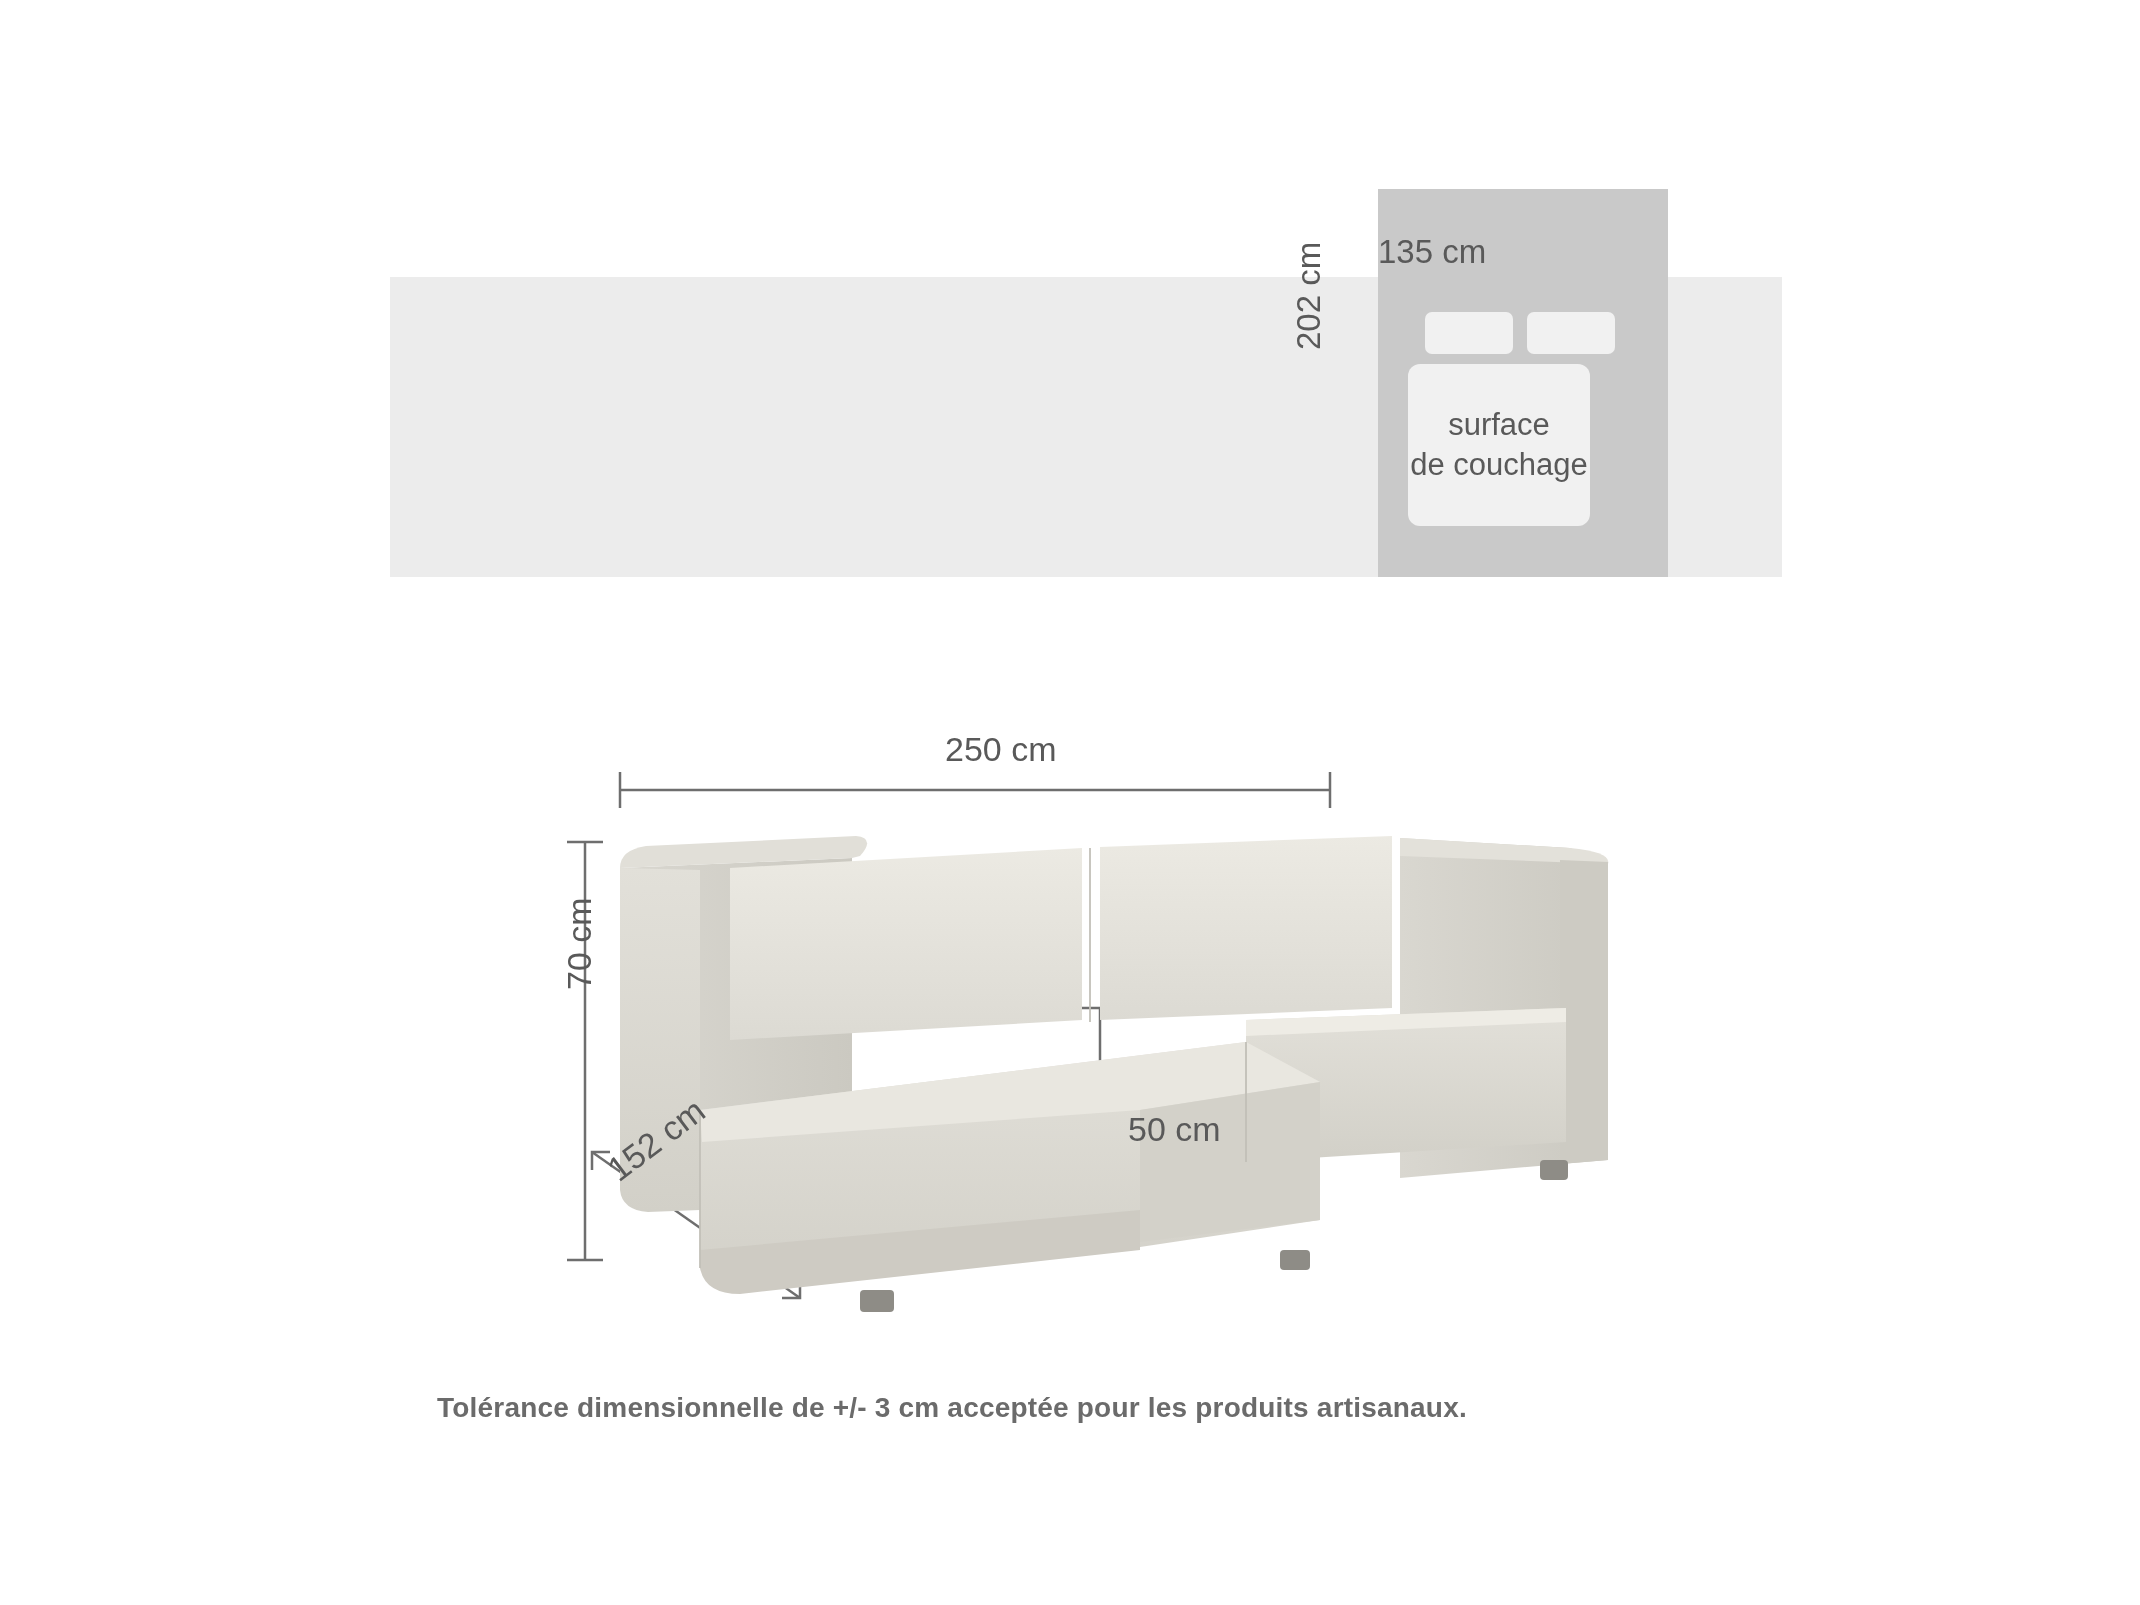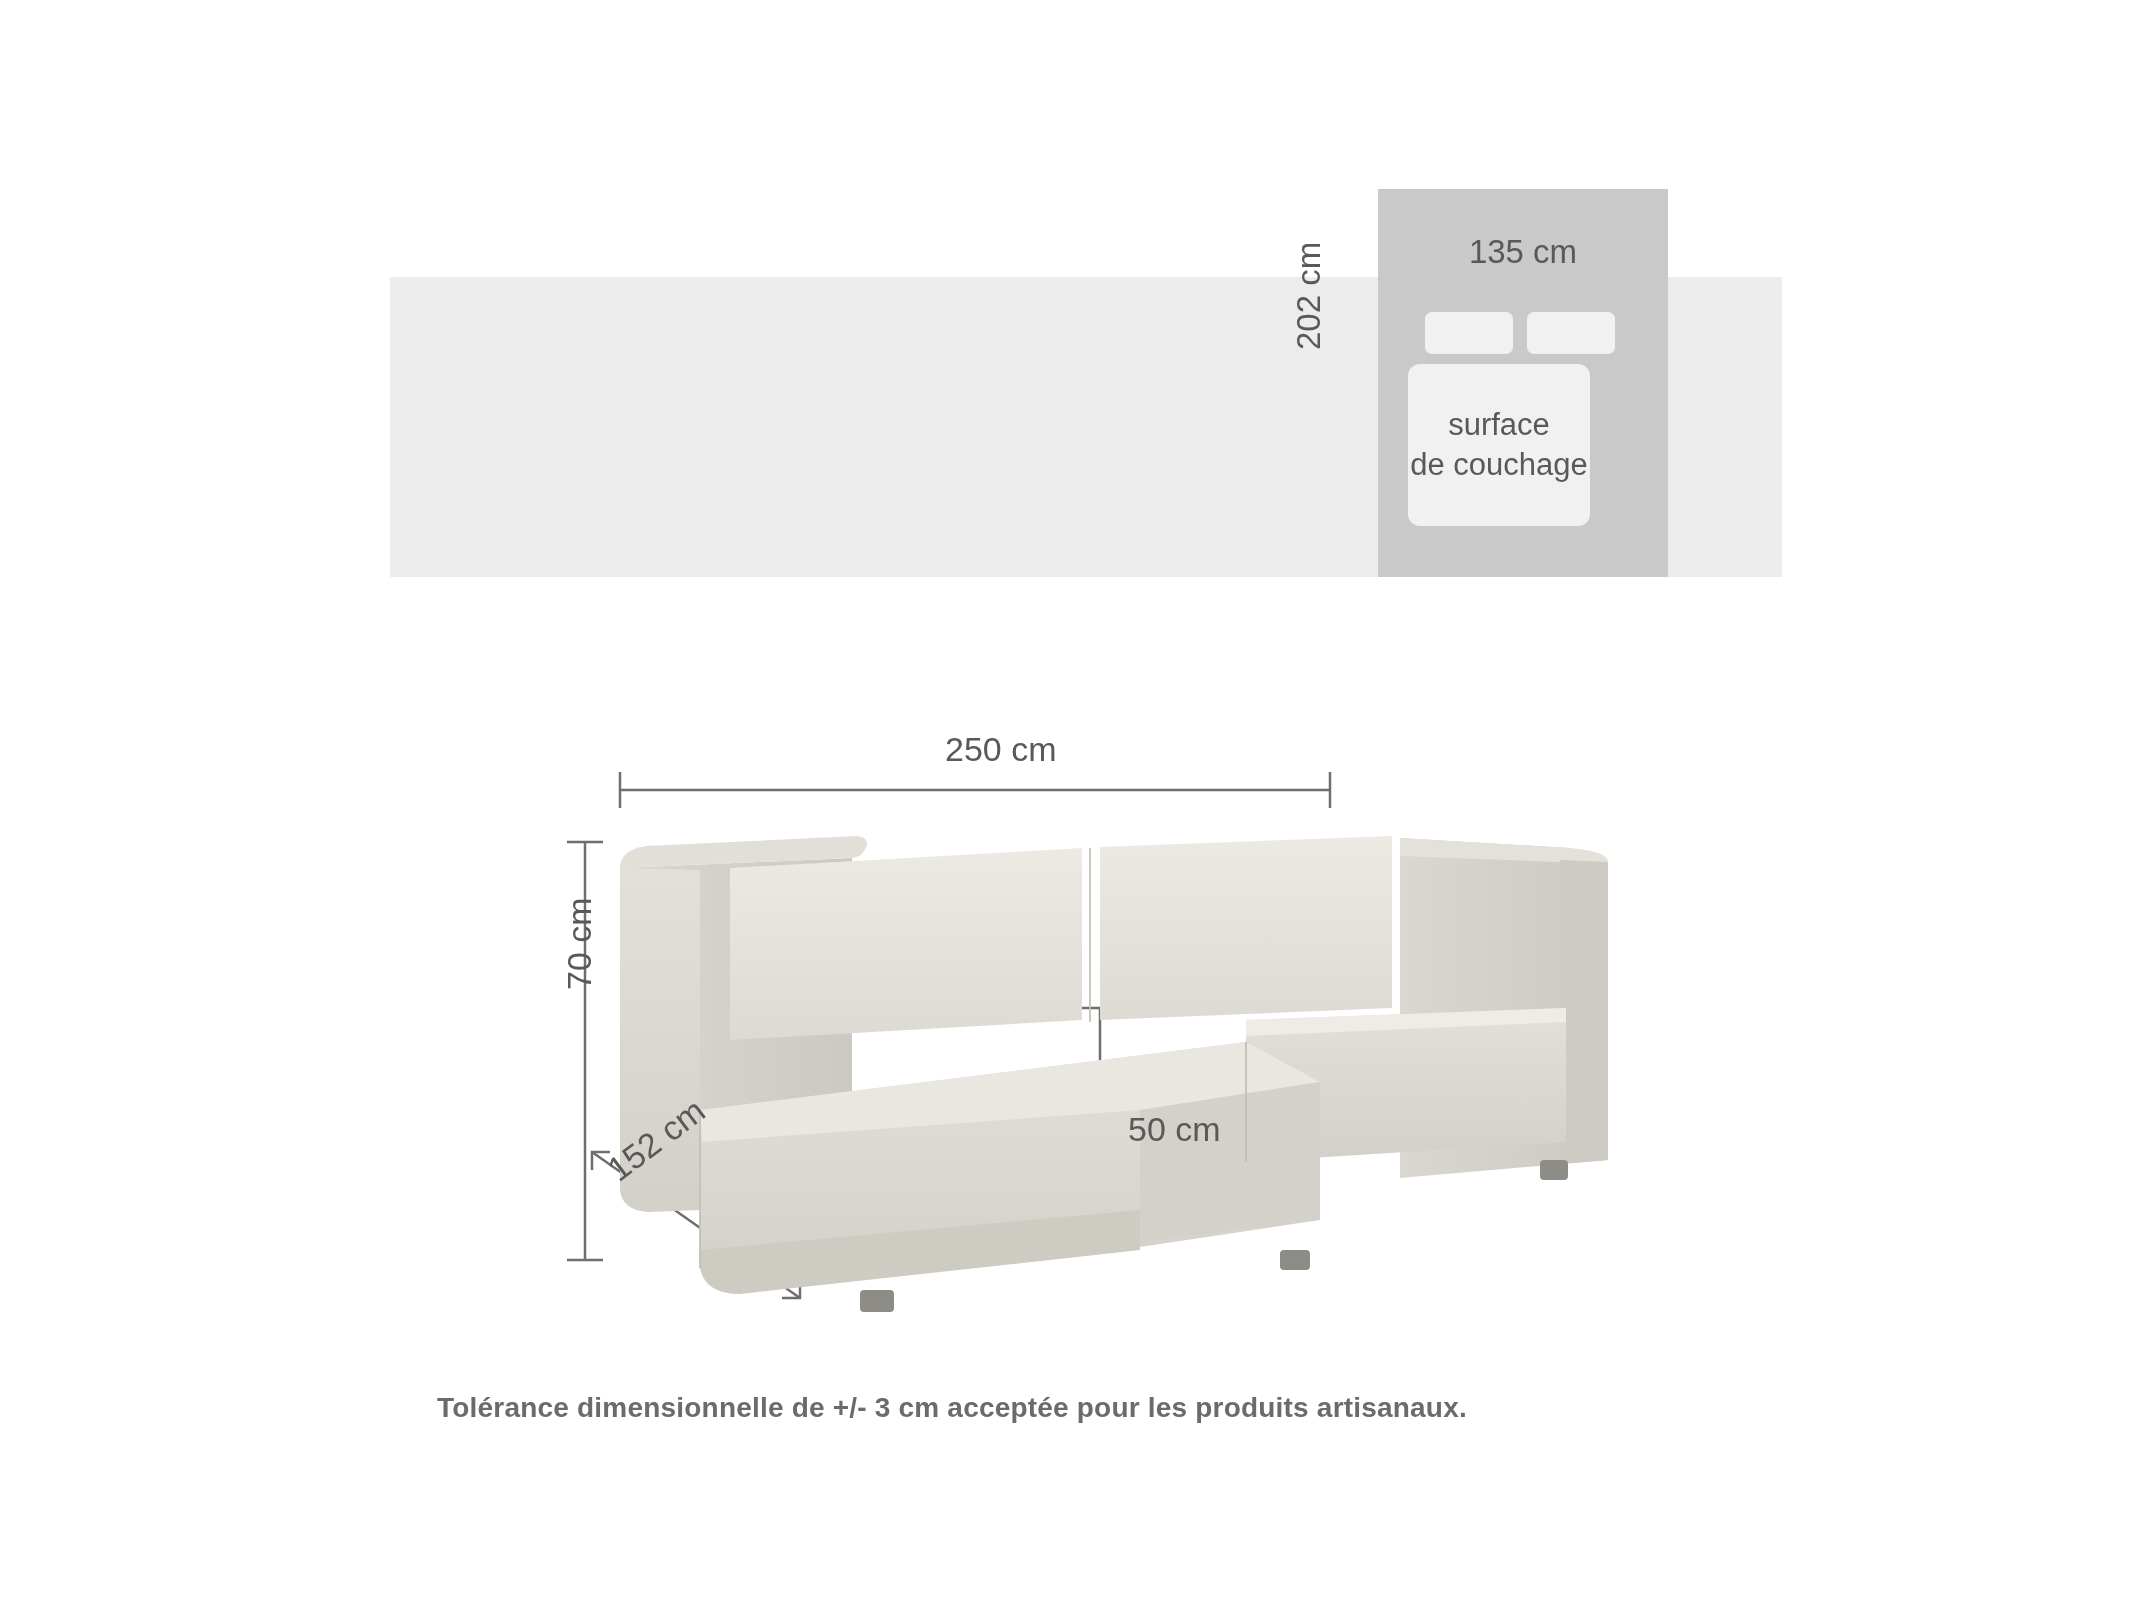--- a/index.html
+++ b/index.html
@@ -67,21 +67,20 @@
     font-size: 31px;
     line-height: 40px;
     color: #595959;
     white-space: pre-line;
   }
   .bed-width-label {
     position: absolute;
     left: 1378px;
     top: 233px;
     width: 290px;
-    text-align: center;
     font-size: 33px;
     color: #595959;
   }
   .bed-depth-label {
     position: absolute;
     left: 1290px;
     top: 350px;
     font-size: 33px;
     color: #595959;
     transform: rotate(-90deg);

